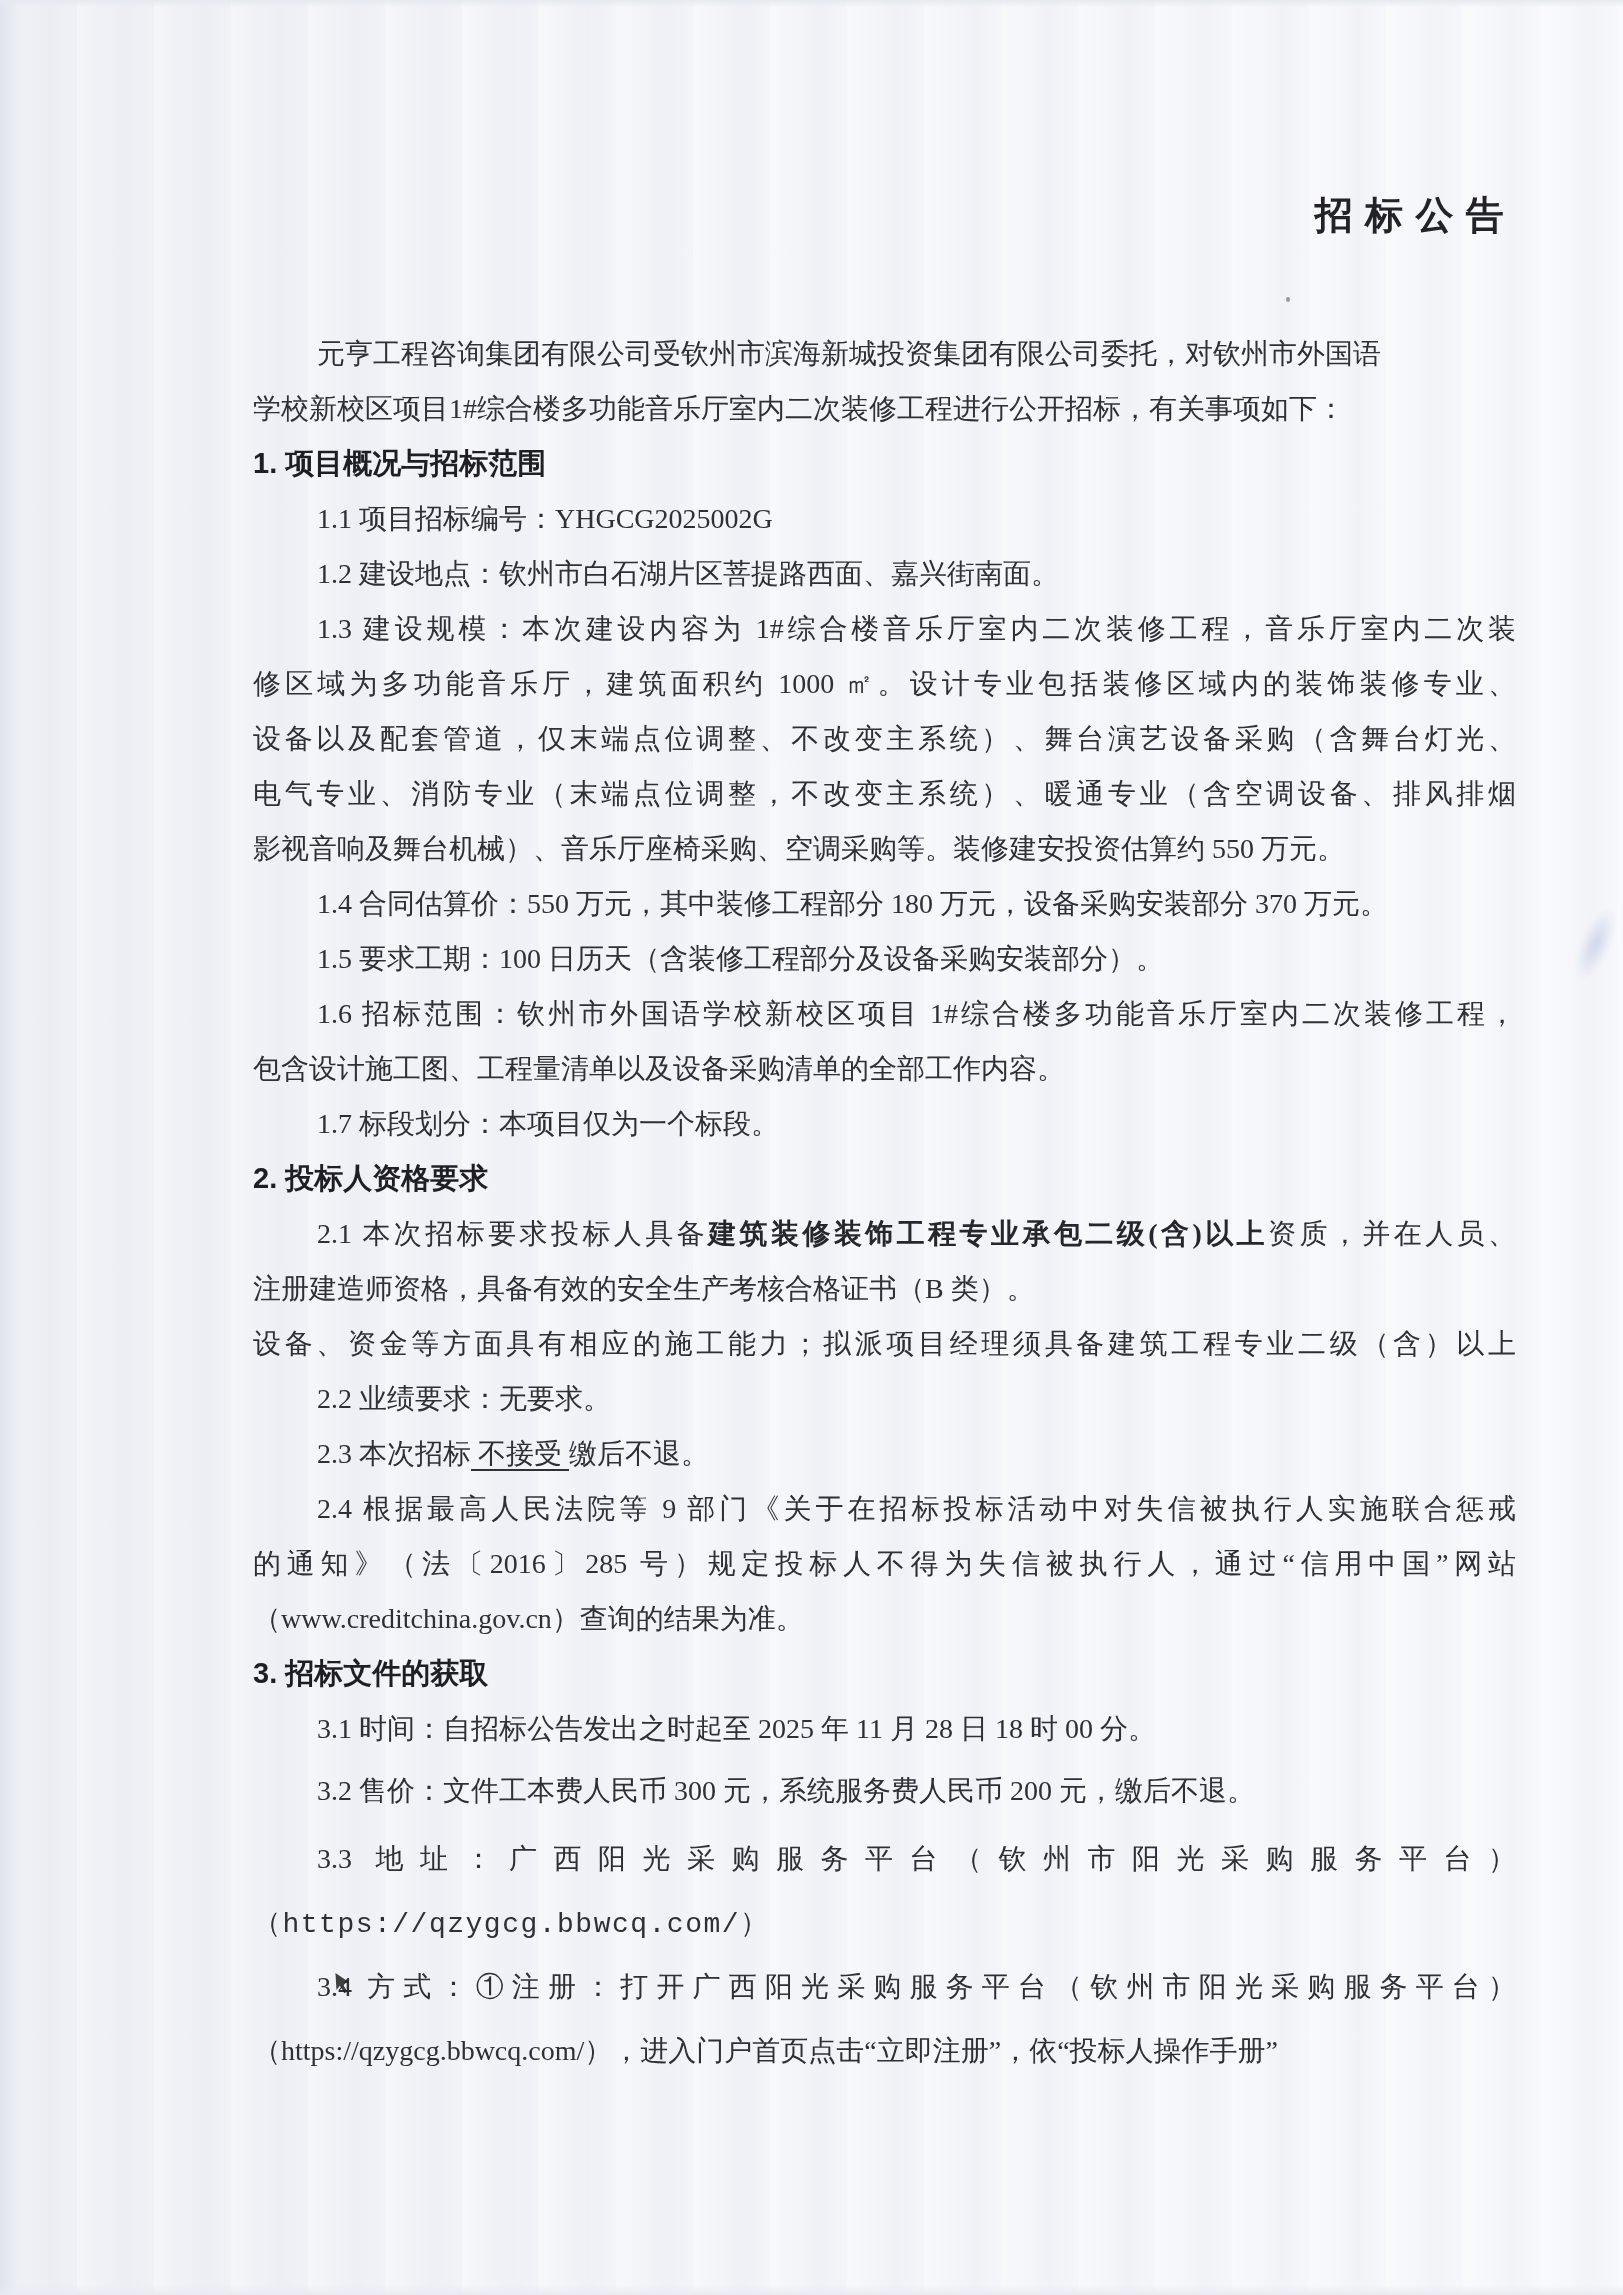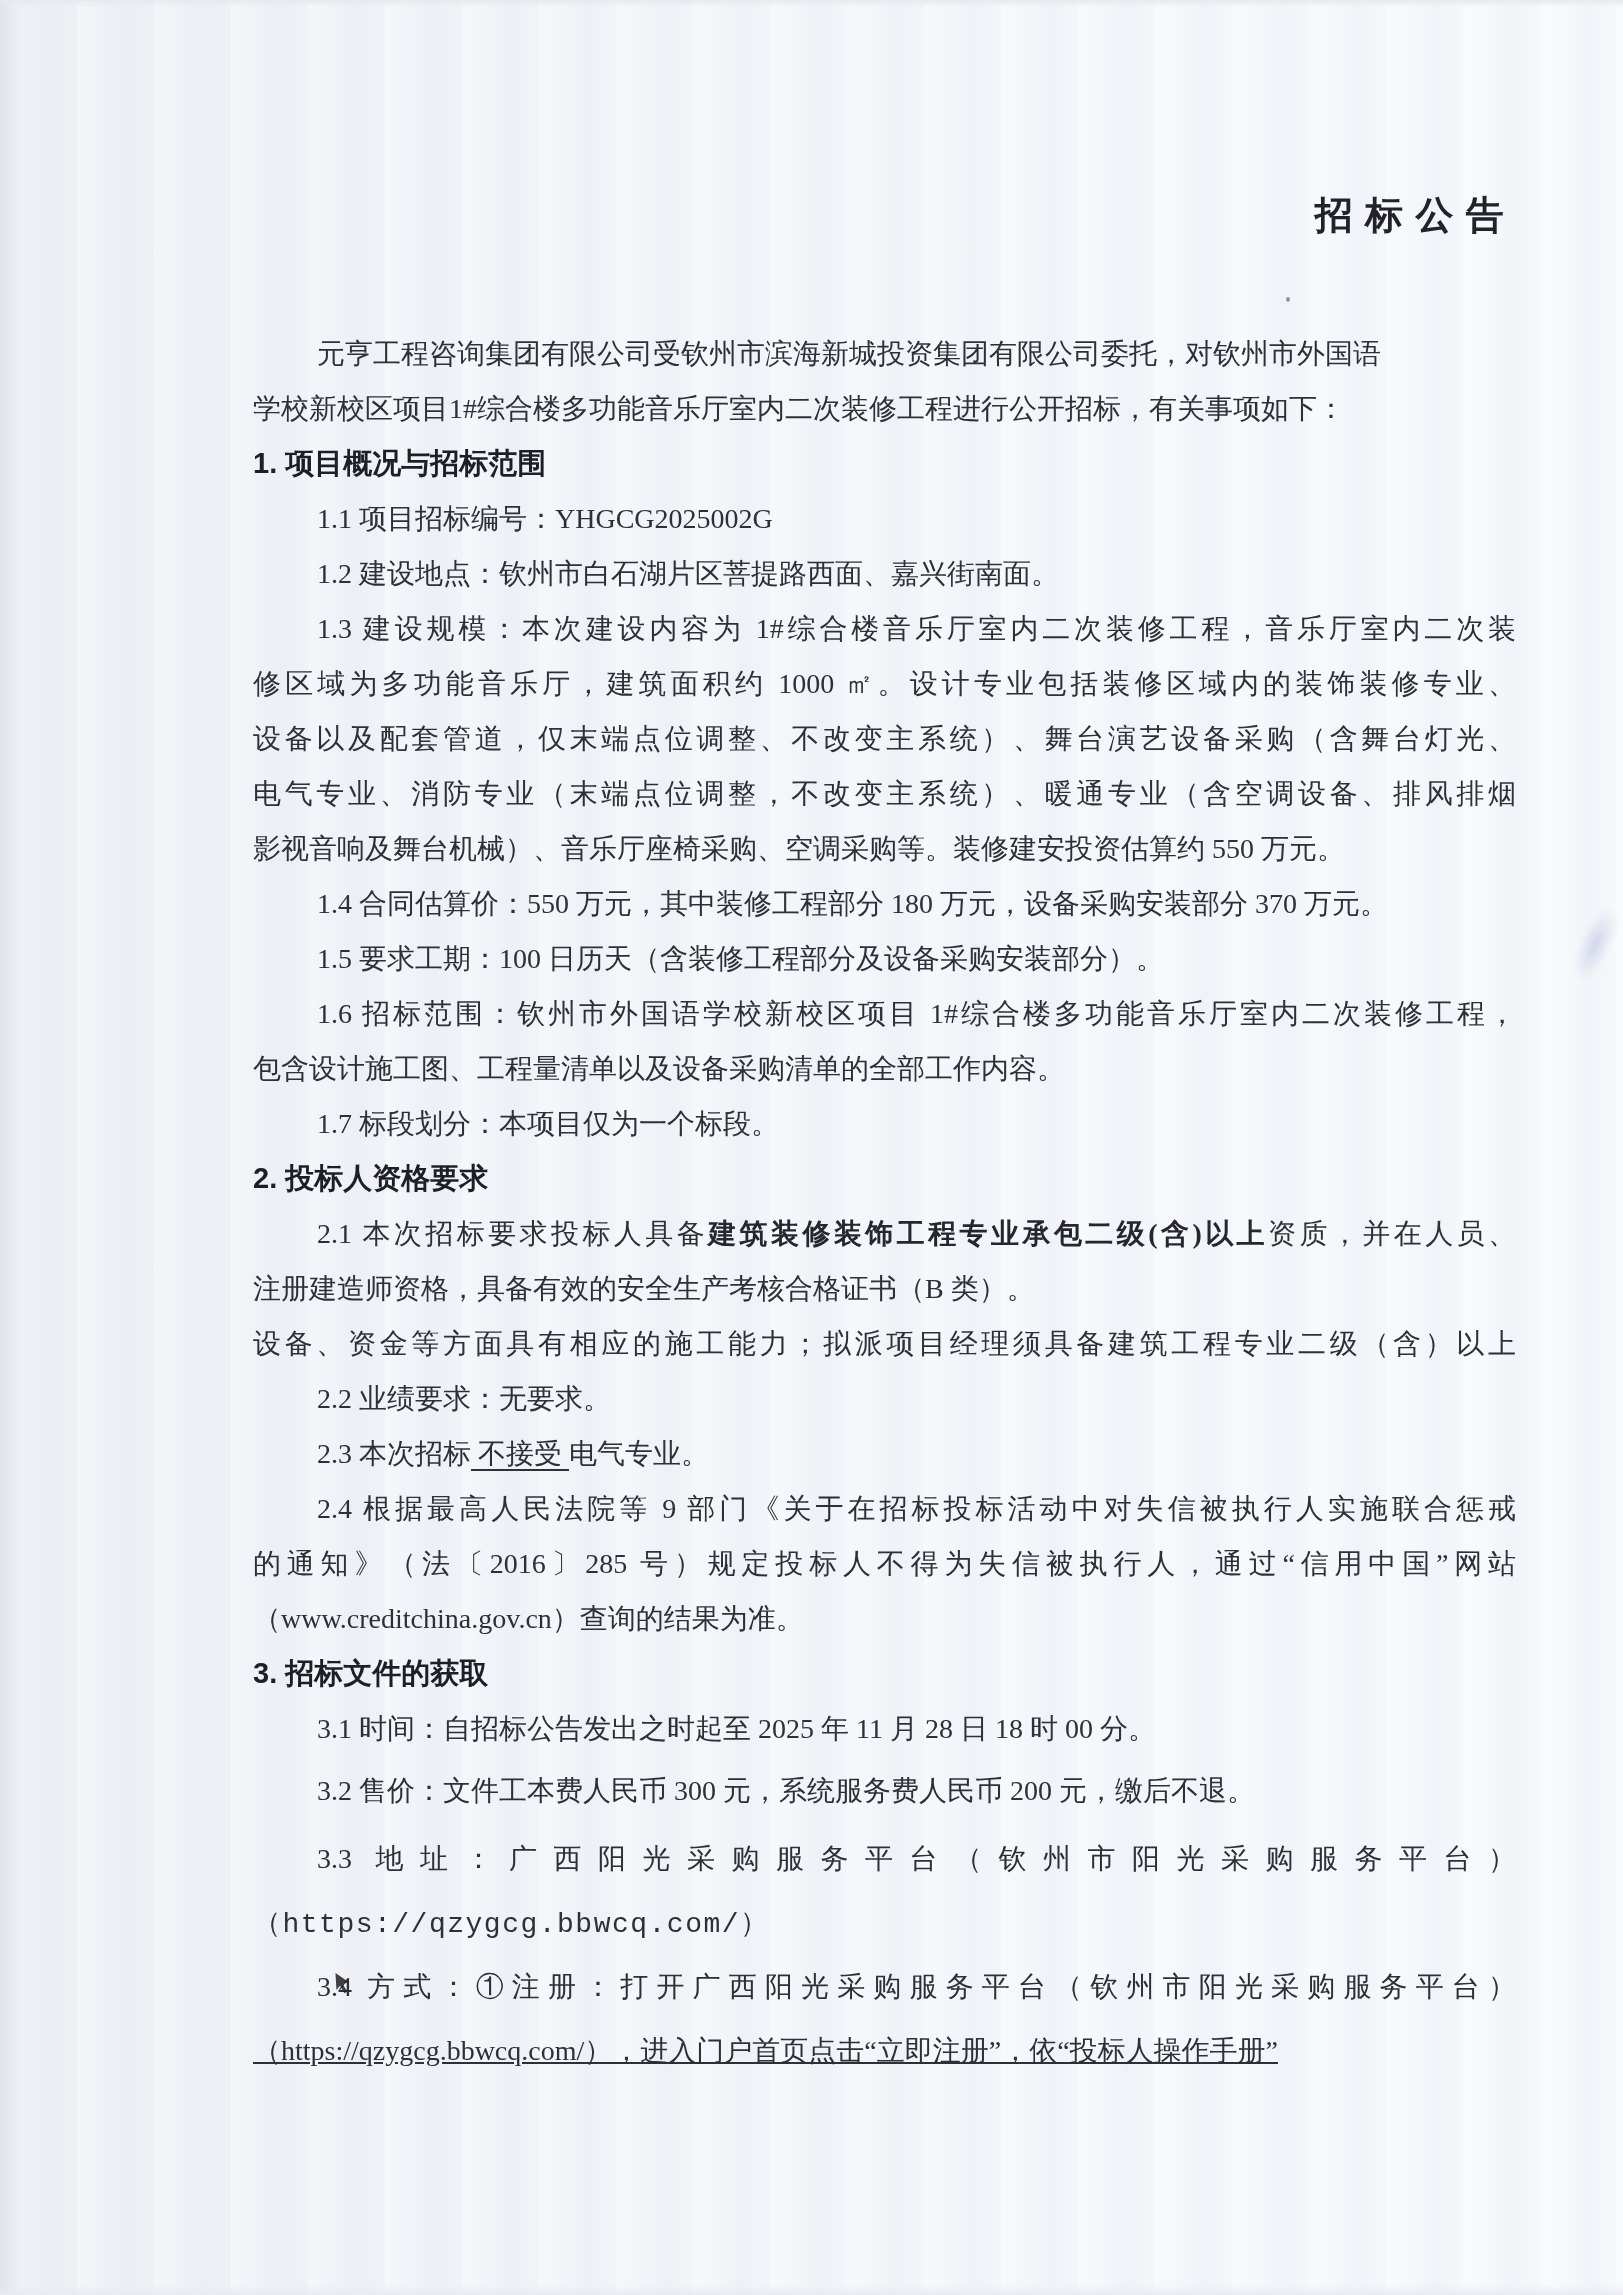--- a/index.html
+++ b/index.html
@@ -80,21 +80,21 @@
   .u {
     text-decoration: underline;
     text-decoration-thickness: 2px;
     text-underline-offset: 6.1px;
   }
   .mono {
     font-family: "Liberation Mono", "DejaVu Sans Mono", monospace;
     letter-spacing: 1.5px;
   }
   .mt14 { margin-top: 7.2px; }
-  .mt18 { margin-top: 9.2px; text-decoration: underline; }
+  .mt18 { margin-top: 9.2px; }
   .mt22 { margin-top: 11.2px; }
   .mt24 { margin-top: 12.3px; }
   
   .pen-mark {
     position: absolute;
     left: 333px;
     top: 1971px;
     width: 19.4px;
     height: 23.5px;
     transform: rotate(-8deg);
@@ -159,21 +159,21 @@
     <div class="line indent">1.7 标段划分：本项目仅为一个标段。</div>
 
     <div class="line heading">2. 投标人资格要求</div>
 
     <div class="line indent just"><span>2.1 本次招标要求投标人具备</span><span class="b">建筑装修装饰工程专业承包二级(含)以上</span><span>资质，并在人员、</span></div>
     <div class="line">注册建造师资格，具备有效的安全生产考核合格证书（B 类）。</div>
     <div class="line just">设备、资金等方面具有相应的施工能力；拟派项目经理须具备建筑工程专业二级（含）以上</div>
 
     <div class="line indent">2.2 业绩要求：无要求。</div>
 
-    <div class="line indent"><span>2.3 本次招标</span><span class="u"> 不接受 </span><span>电气专业。</span></div>
+    <div class="line indent"><span>2.3 本次招标</span><span class="u"> 不接受 </span><span>缴后不退。</span></div>
 
     <div class="line indent just">2.4 根据最高人民法院等 9 部门《关于在招标投标活动中对失信被执行人实施联合惩戒</div>
     <div class="line just">的通知》（法〔2016〕285 号）规定投标人不得为失信被执行人，通过“信用中国”网站</div>
     <div class="line">（www.creditchina.gov.cn）查询的结果为准。</div>
 
     <div class="line heading">3. 招标文件的获取</div>
 
     <div class="line indent">3.1 时间：自招标公告发出之时起至 2025 年 11 月 28 日 18 时 00 分。</div>
     <div class="line indent mt14">3.2 售价：文件工本费人民币 300 元，系统服务费人民币 200 元，缴后不退。</div>
     <div class="line indent just mt24">3.3 地址：广西阳光采购服务平台（钦州市阳光采购服务平台）</div>

